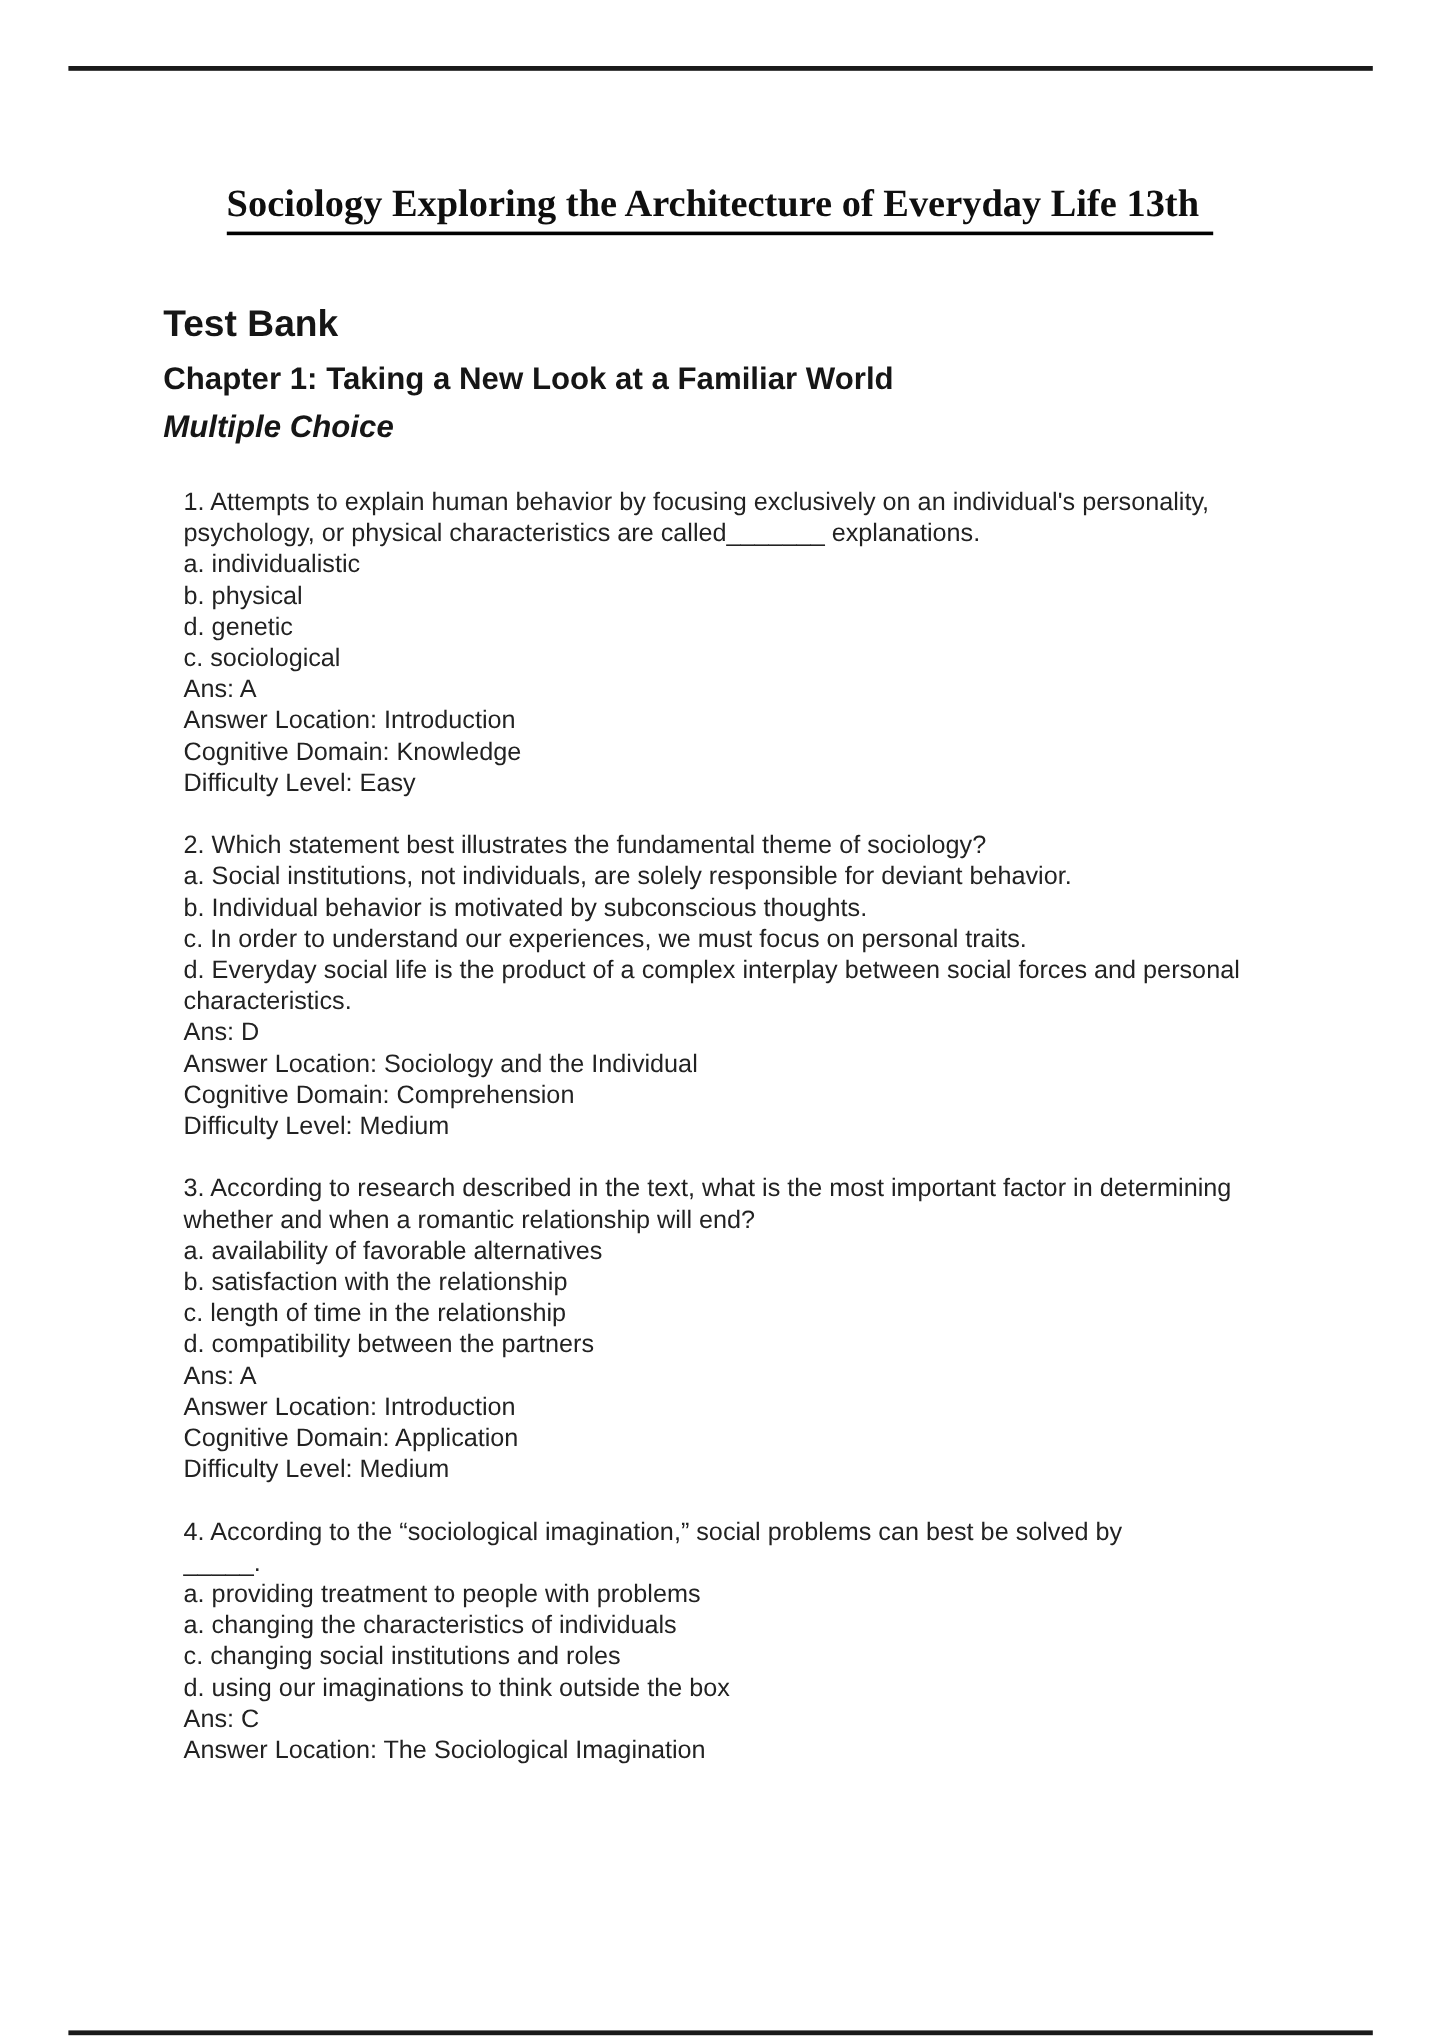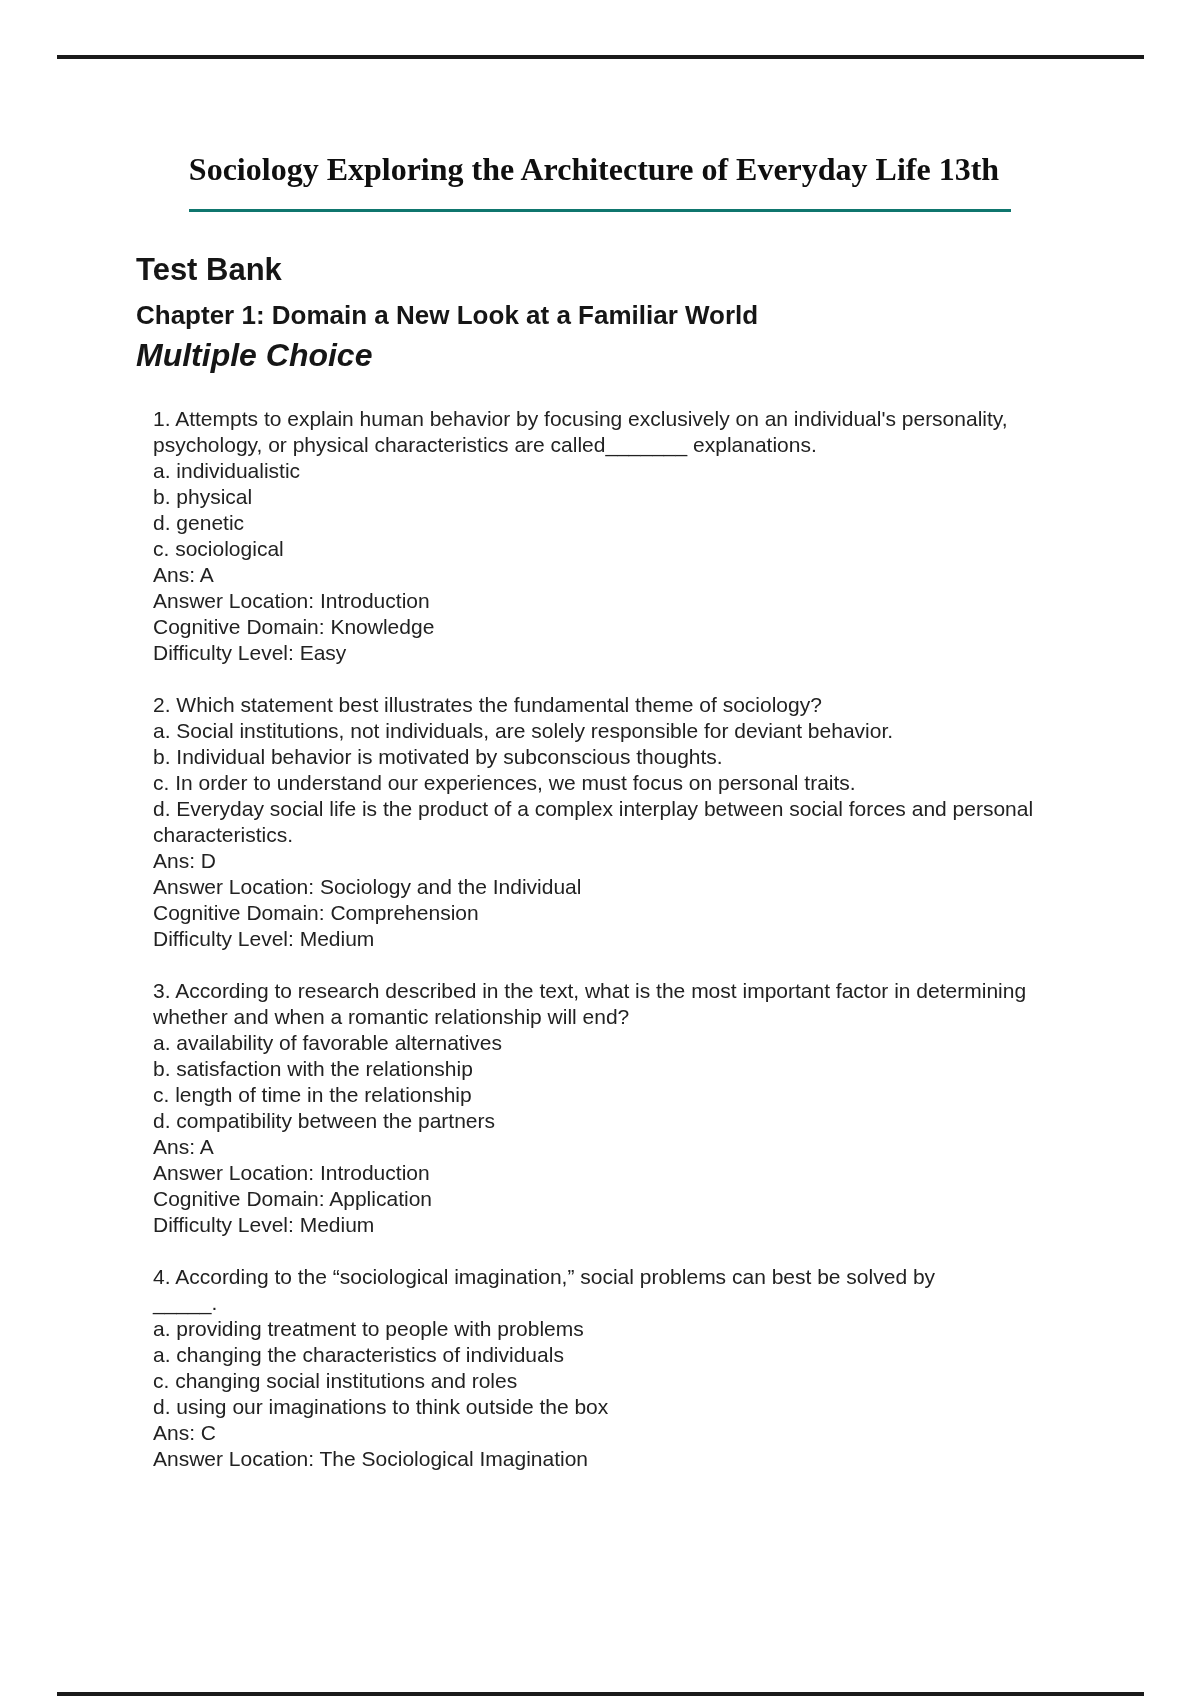--- a/index.html
+++ b/index.html
@@ -28,22 +28,22 @@
     text-align: center;
     font-family: "Liberation Serif", serif;
     font-weight: bold;
     font-size: 32px;
     line-height: 48px;
     color: #0f0f0f;
   }
   .title .line-wrap { display: block; }
   .title-line {
     display: inline-block;
-    border-bottom: 3px solid #0f766e;
-    padding-bottom: 16px;
+    border-bottom: 3px solid #000000;
+    padding-bottom: 0;
   }
   .title-line.first { padding-right: 12px; }
 
   .content {
     position: absolute;
     left: 136px;
     top: 250px;
     width: 935px;
   }
   .h-section {
@@ -55,21 +55,21 @@
   }
   .h-chapter {
     margin: 8px 0 0 0;
     font-size: 26px;
     line-height: 34px;
     font-weight: bold;
     color: #161616;
   }
   .h-qtype {
     margin: 6px 0 0 0;
-    font-size: 32px;
+    font-size: 26px;
     line-height: 34px;
     font-weight: bold;
     font-style: italic;
     color: #161616;
   }
   .questions { margin-top: 34px; }
   .question { margin: 0 0 26px 17px; }
   .q-text, .q-option, .q-meta {
     margin: 0;
     font-size: 21px;
@@ -85,21 +85,21 @@
 
   <div class="rule rule-top"></div>
 
   <h1 class="title">
     <span class="line-wrap"><span class="title-line first">Sociology Exploring the Architecture of Everyday Life 13th</span></span>
   </h1>
 
   <div class="content">
 
     <h2 class="h-section">Test Bank</h2>
-    <h3 class="h-chapter">Chapter 1: Domain a New Look at a Familiar World</h3>
+    <h3 class="h-chapter">Chapter 1: Taking a New Look at a Familiar World</h3>
     <h4 class="h-qtype">Multiple Choice</h4>
 
     <section class="questions">
 
       <article class="question">
         <p class="q-text">1. Attempts to explain human behavior by focusing exclusively on an individual's personality, psychology, or physical characteristics are called_______ explanations.</p>
         <div class="q-option">a. individualistic</div>
         <div class="q-option">b. physical</div>
         <div class="q-option">d. genetic</div>
         <div class="q-option">c. sociological</div>

